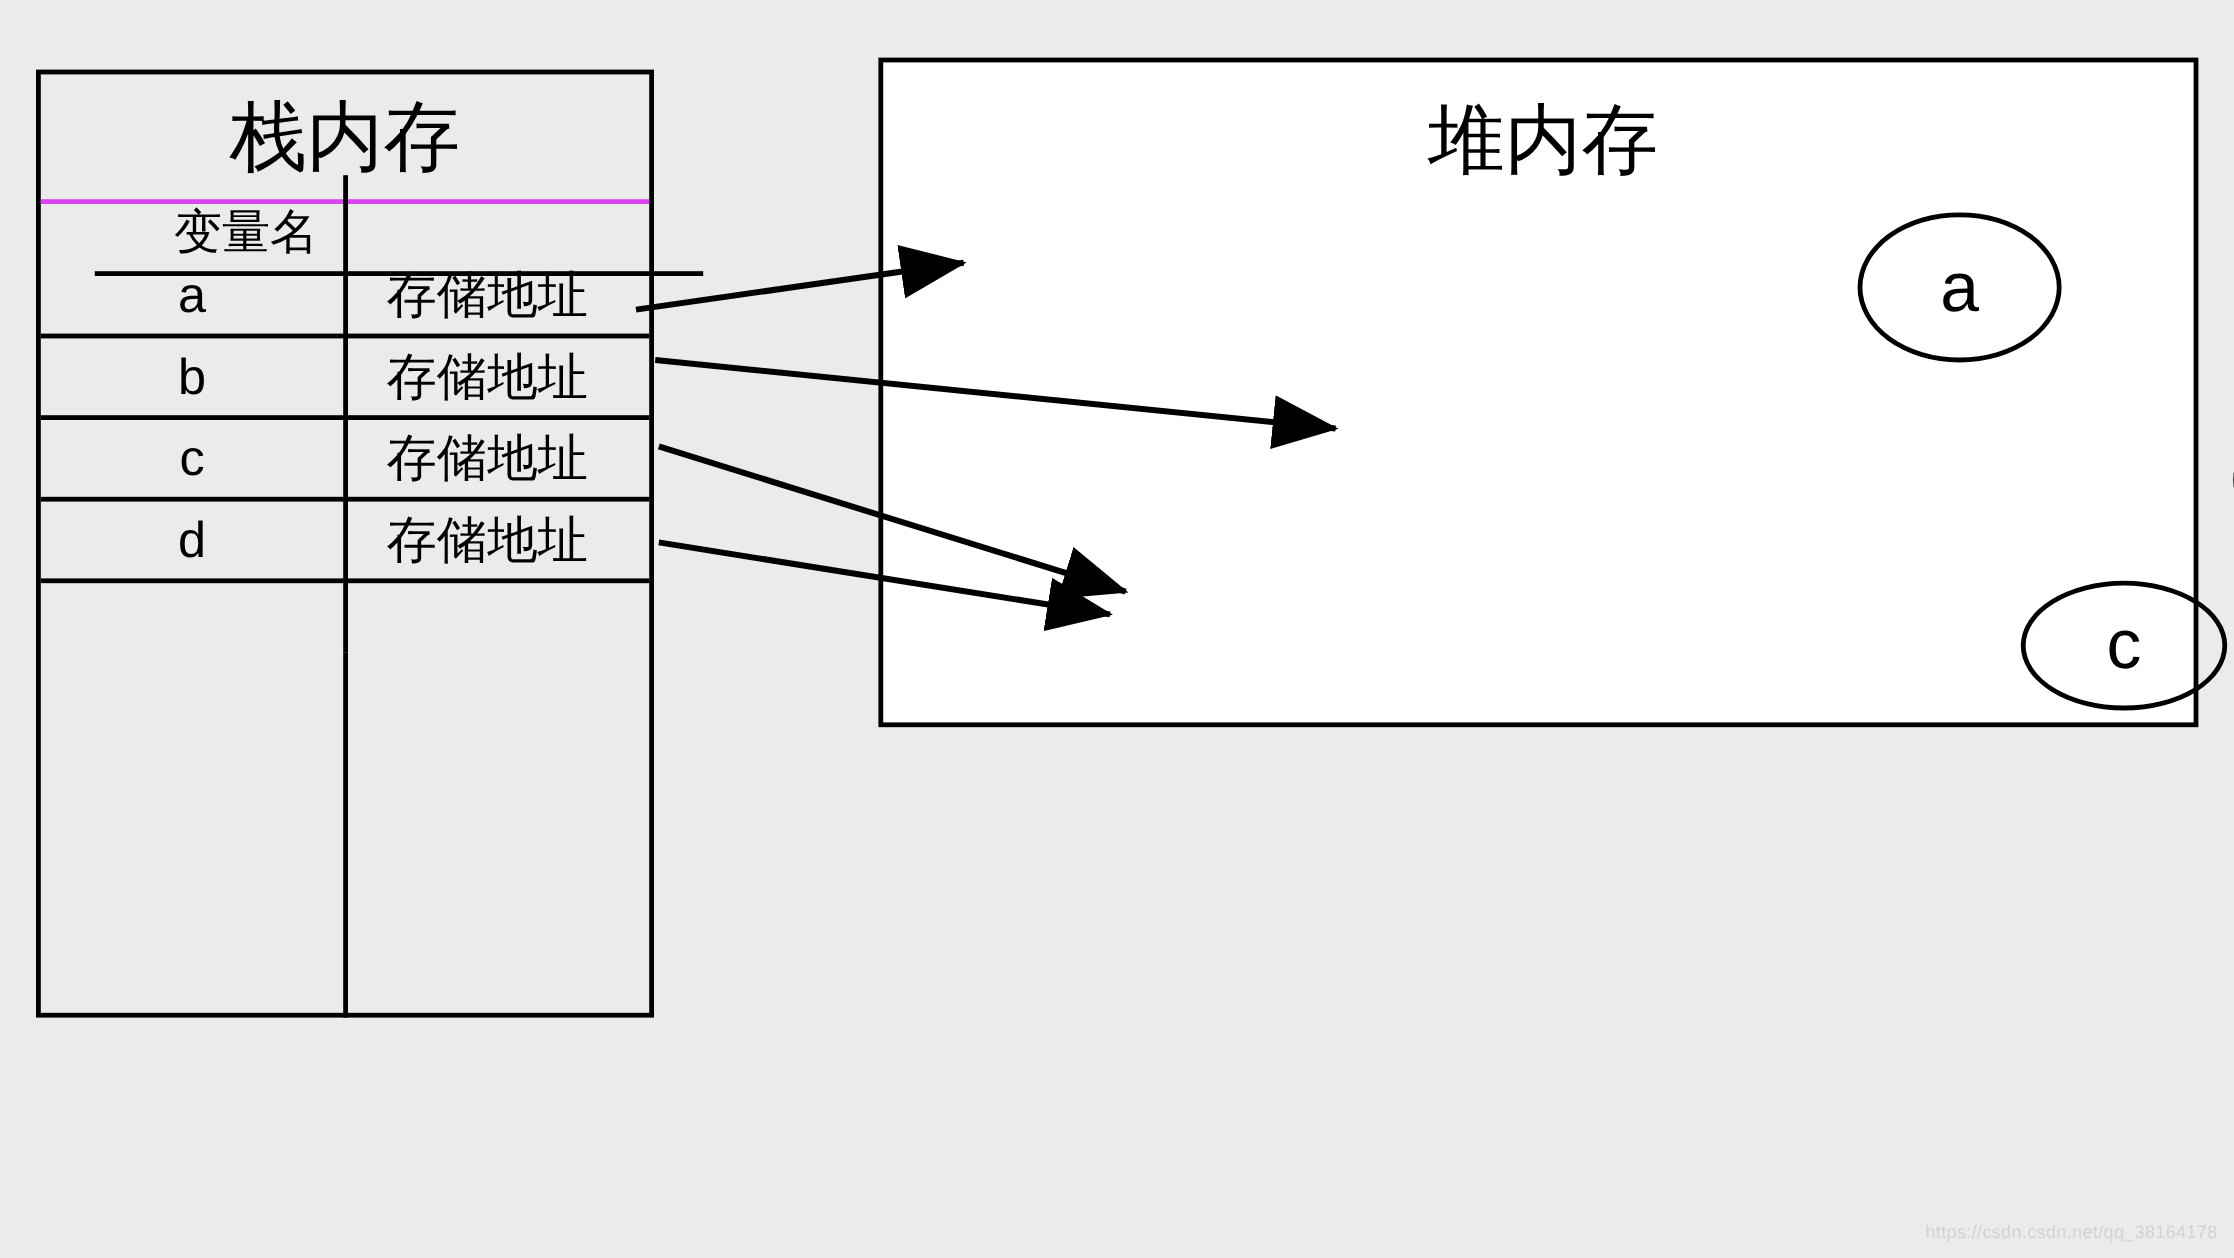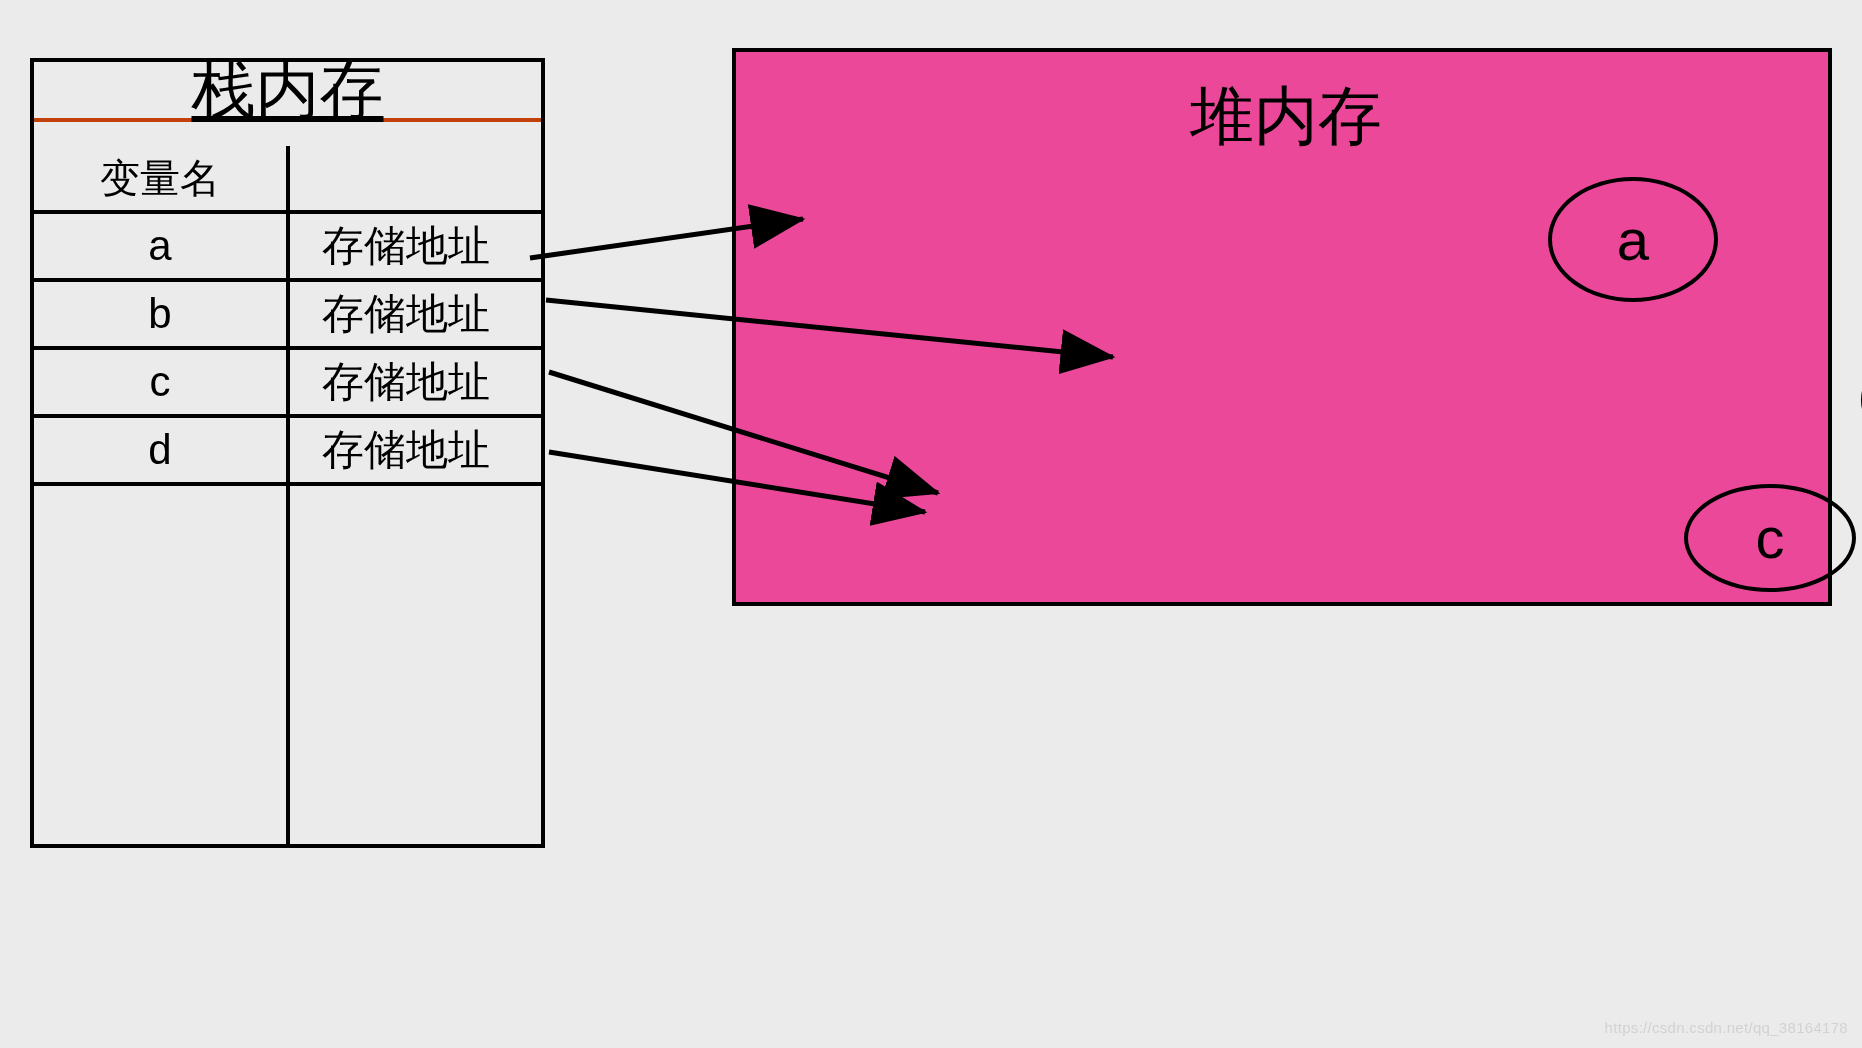--- a/index.html
+++ b/index.html
@@ -33,30 +33,29 @@
     border: 4px solid #000;
     box-sizing: border-box;
     background: #ebebeb;
   }
 
   .stack-title {
     position: absolute;
     left: 0;
     top: 0;
     width: 100%;
-    height: 60px;
-    box-sizing: border-box;
-    border-bottom: 4px solid #c2410c;
+    height: 108px;
+    box-sizing: border-box;
+    border-bottom: 4px solid #d946ef;
     display: flex;
     align-items: center;
     justify-content: center;
     font-size: 64px;
     line-height: 1;
     white-space: nowrap;
-    text-decoration: underline;
   }
 
   .stack-body {
     position: absolute;
     left: 0;
     top: 84px;
     width: 100%;
     height: 702px;
   }
 
@@ -78,21 +77,21 @@
   }
 
   .trow {
     position: absolute;
     left: 0;
     width: 100%;
     height: 68px;
     box-sizing: border-box;
     border-bottom: 4px solid #000;
   }
-  .trow.r0 { top: 0px; }
+  .trow.r0 { top: 16px; margin-left: 45px; }
   .trow.r1 { top: 68px; }
   .trow.r2 { top: 136px; }
   .trow.r3 { top: 204px; }
   .trow.r4 { top: 272px; }
 
   .cell-name {
     position: absolute;
     left: 0;
     top: 0;
     width: 252px;
@@ -129,21 +128,21 @@
 
   
   .heap-box {
     position: absolute;
     left: 732px;
     top: 48px;
     width: 1100px;
     height: 558px;
     border: 4px solid #000;
     box-sizing: border-box;
-    background: #ec4899;
+    background: #ffffff;
   }
 
   .heap-title {
     position: absolute;
     left: 240px;
     top: 32px;
     width: 620px;
     text-align: center;
     font-size: 64px;
     line-height: 1;

